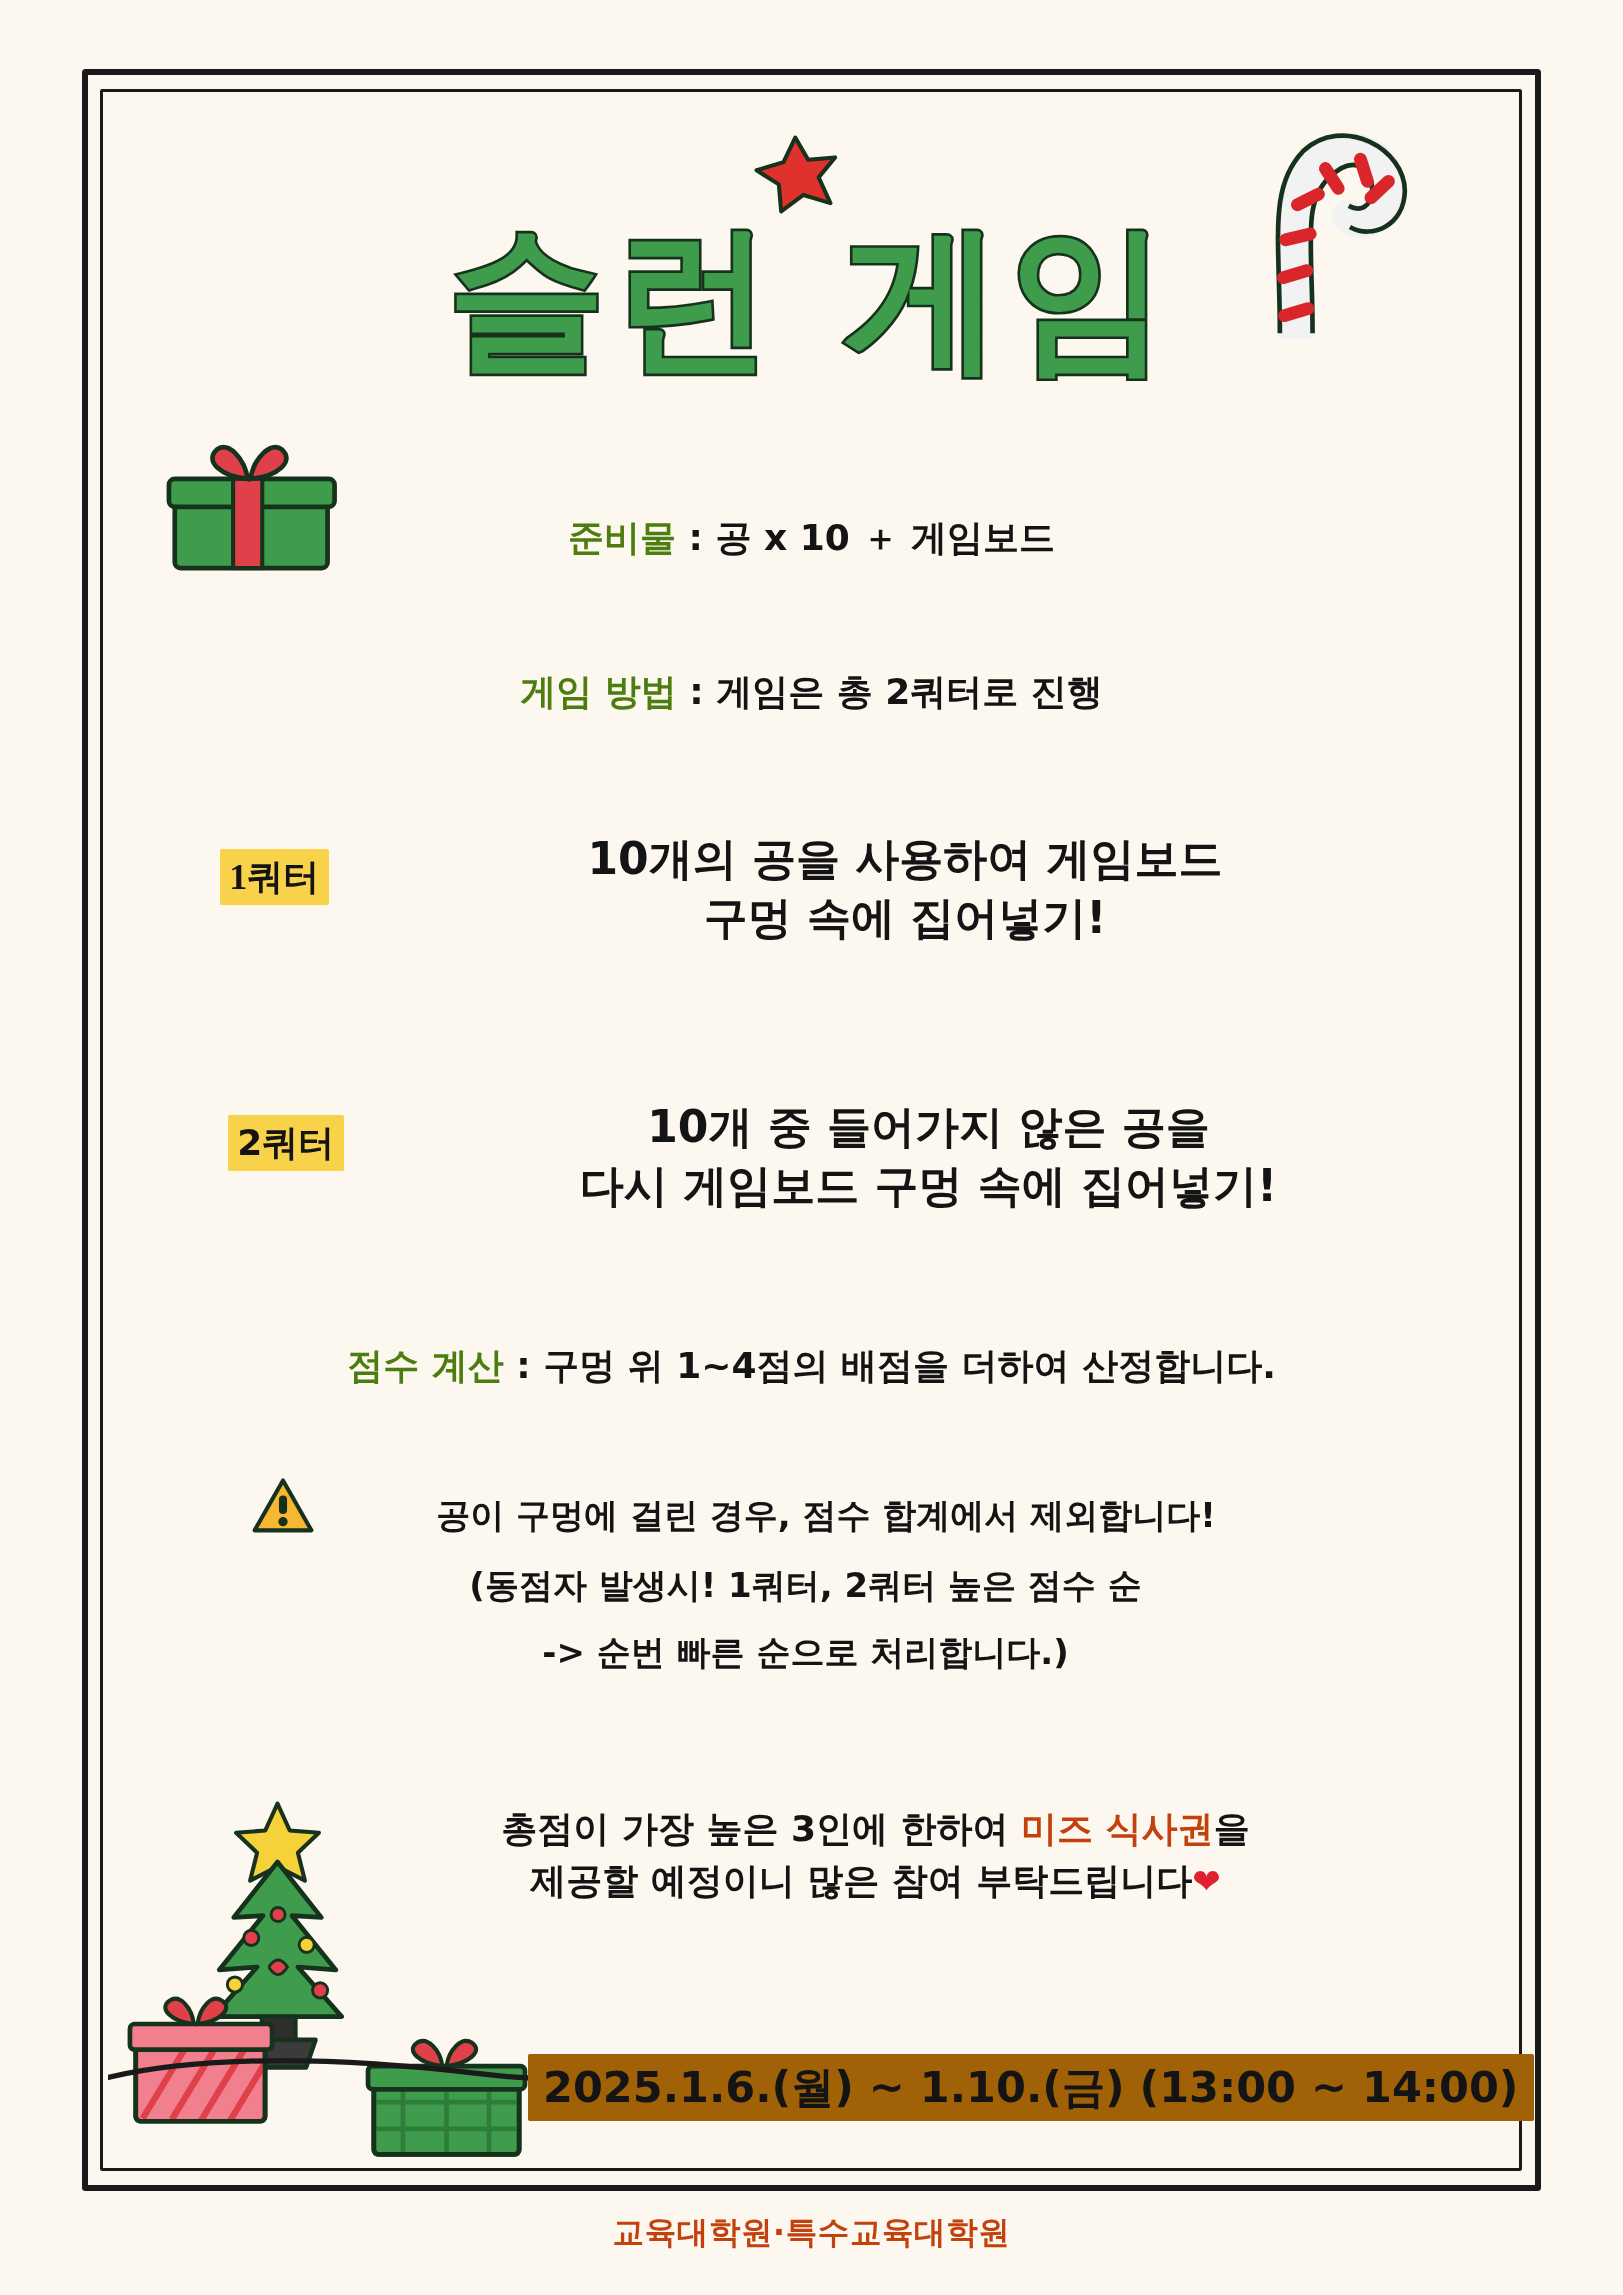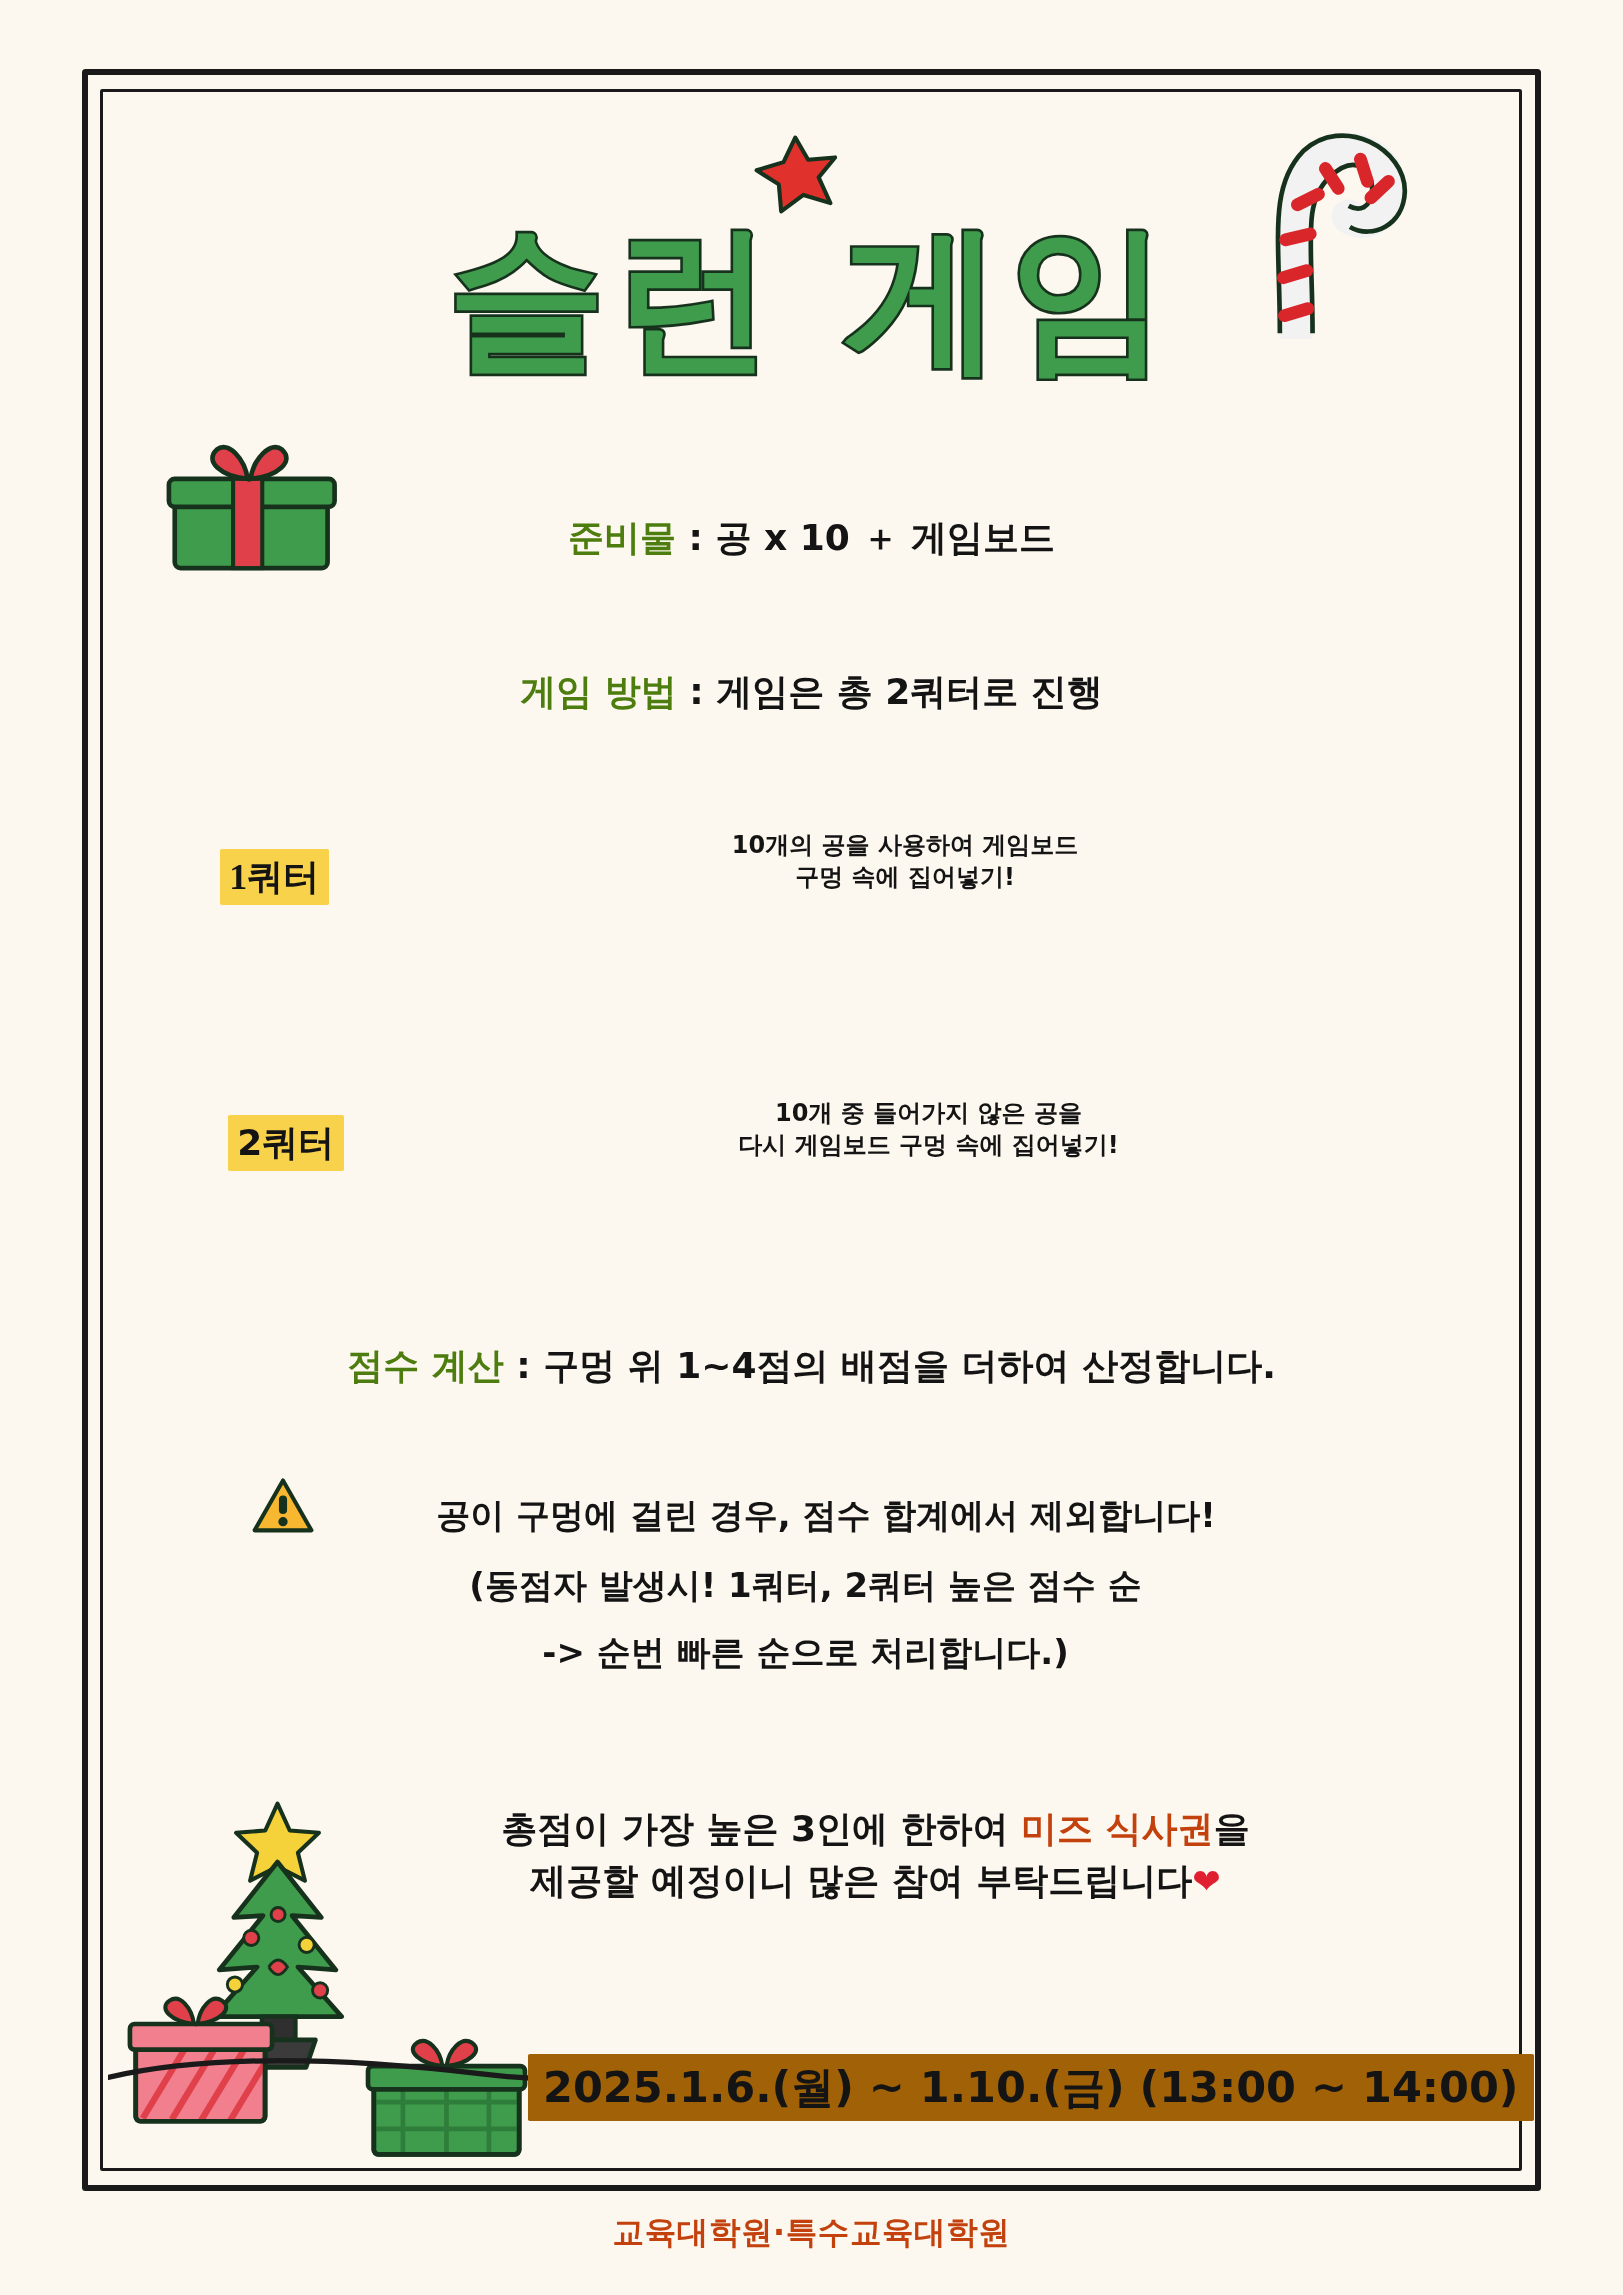--- a/index.html
+++ b/index.html
@@ -88,21 +88,21 @@
     background: #f9d24c;
     padding: 3.5px 9.3px;
     border-radius: 1.8px;
   }
   .q1-badge { left: 220px; top: 849px; font-family: Liberation Serif, serif; }
   .q2-badge { left: 228px; top: 1115px; }
 
   .q-text {
     position: absolute;
     font-family: "DejaVu Sans", sans-serif;
-    font-size: 24px;
+    font-size: 44px;
     font-weight: 600;
     color: #141414;
     text-align: center;
     line-height: 1.35;
   }
   .q1-text { left: 409px; top: 829px; width: 992px; }
   .q2-text { left: 409px; top: 1097px; width: 1039px; }
 
   .row-score { top: 1342px; font-size: 36px; }
 

